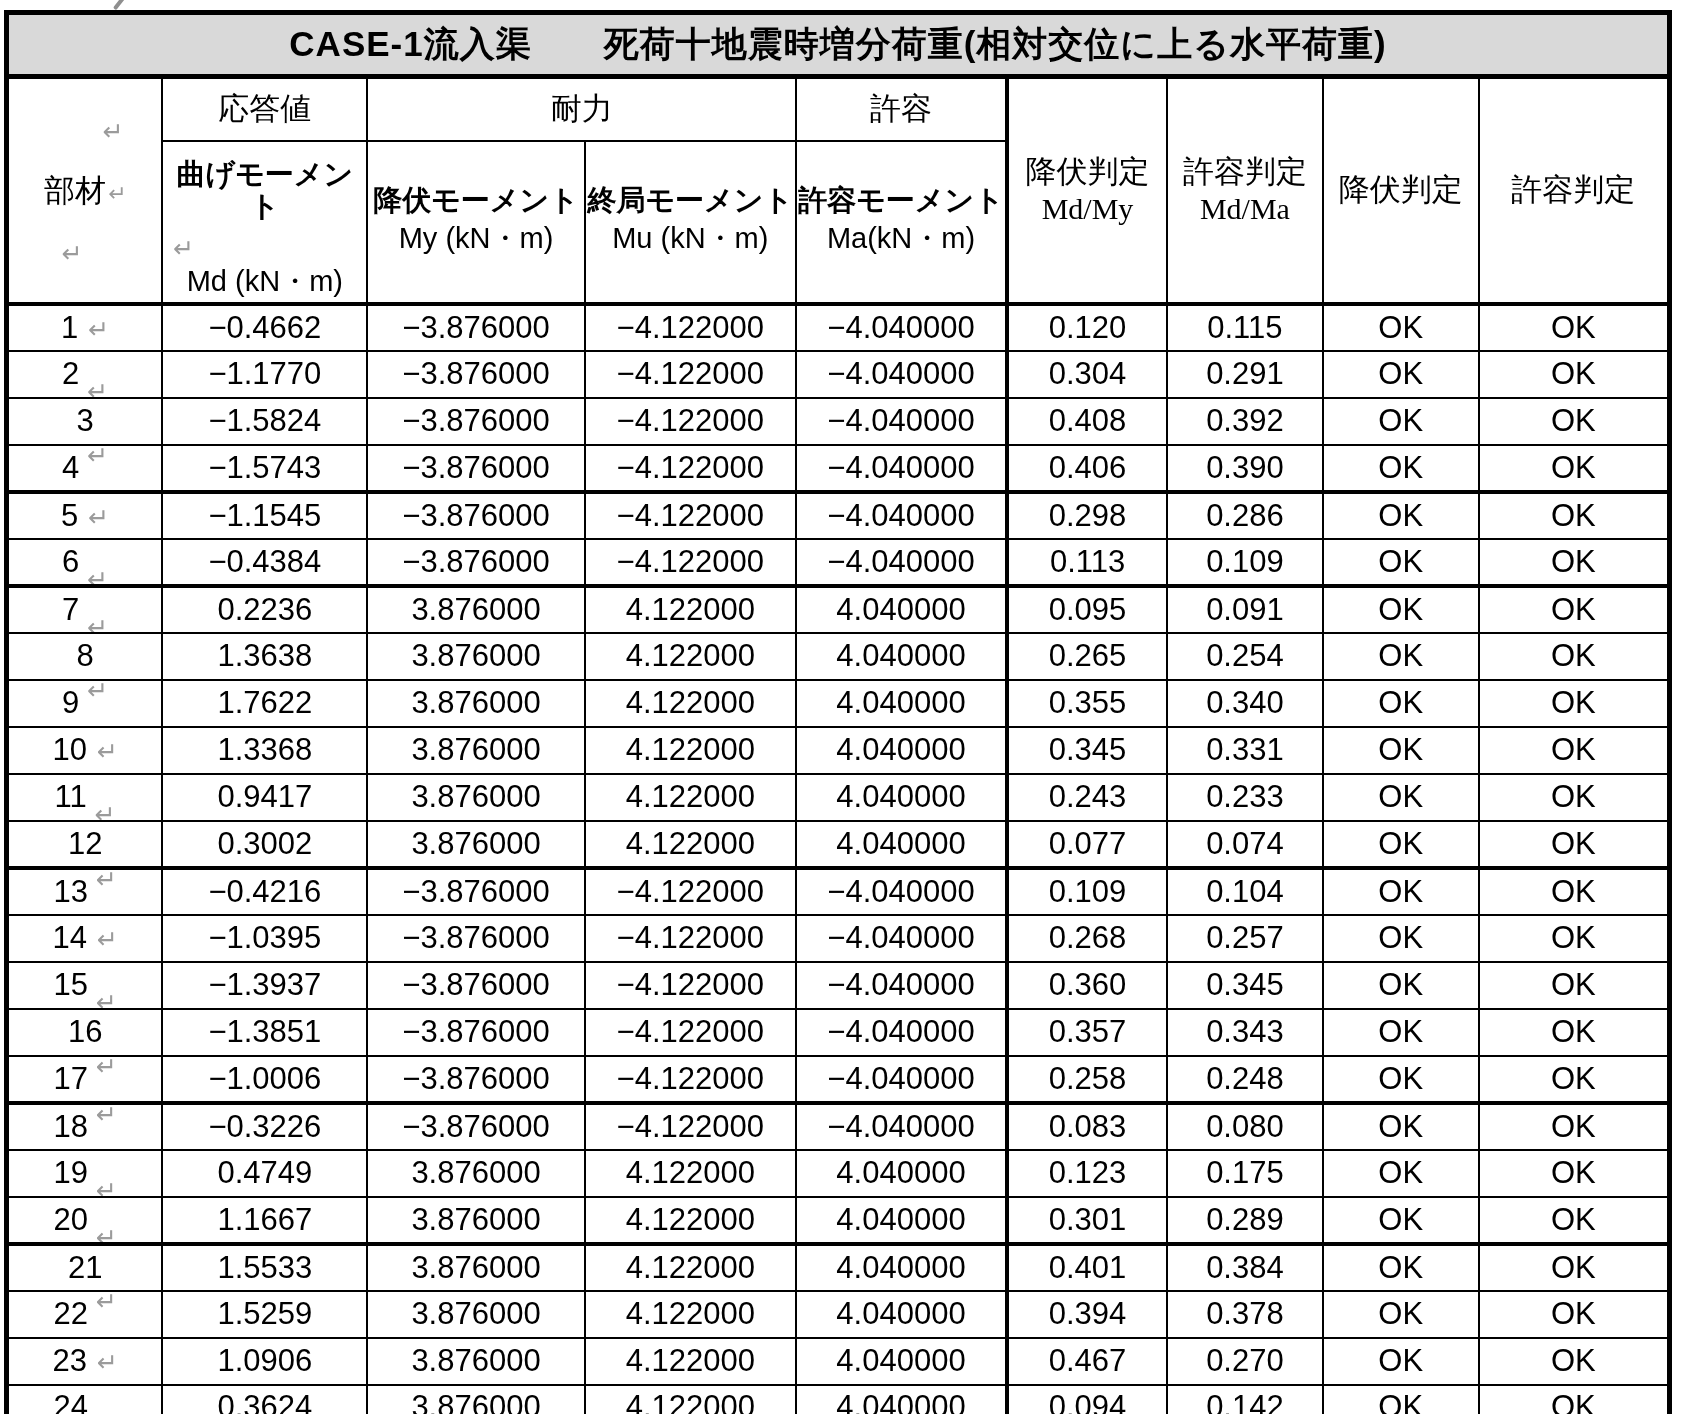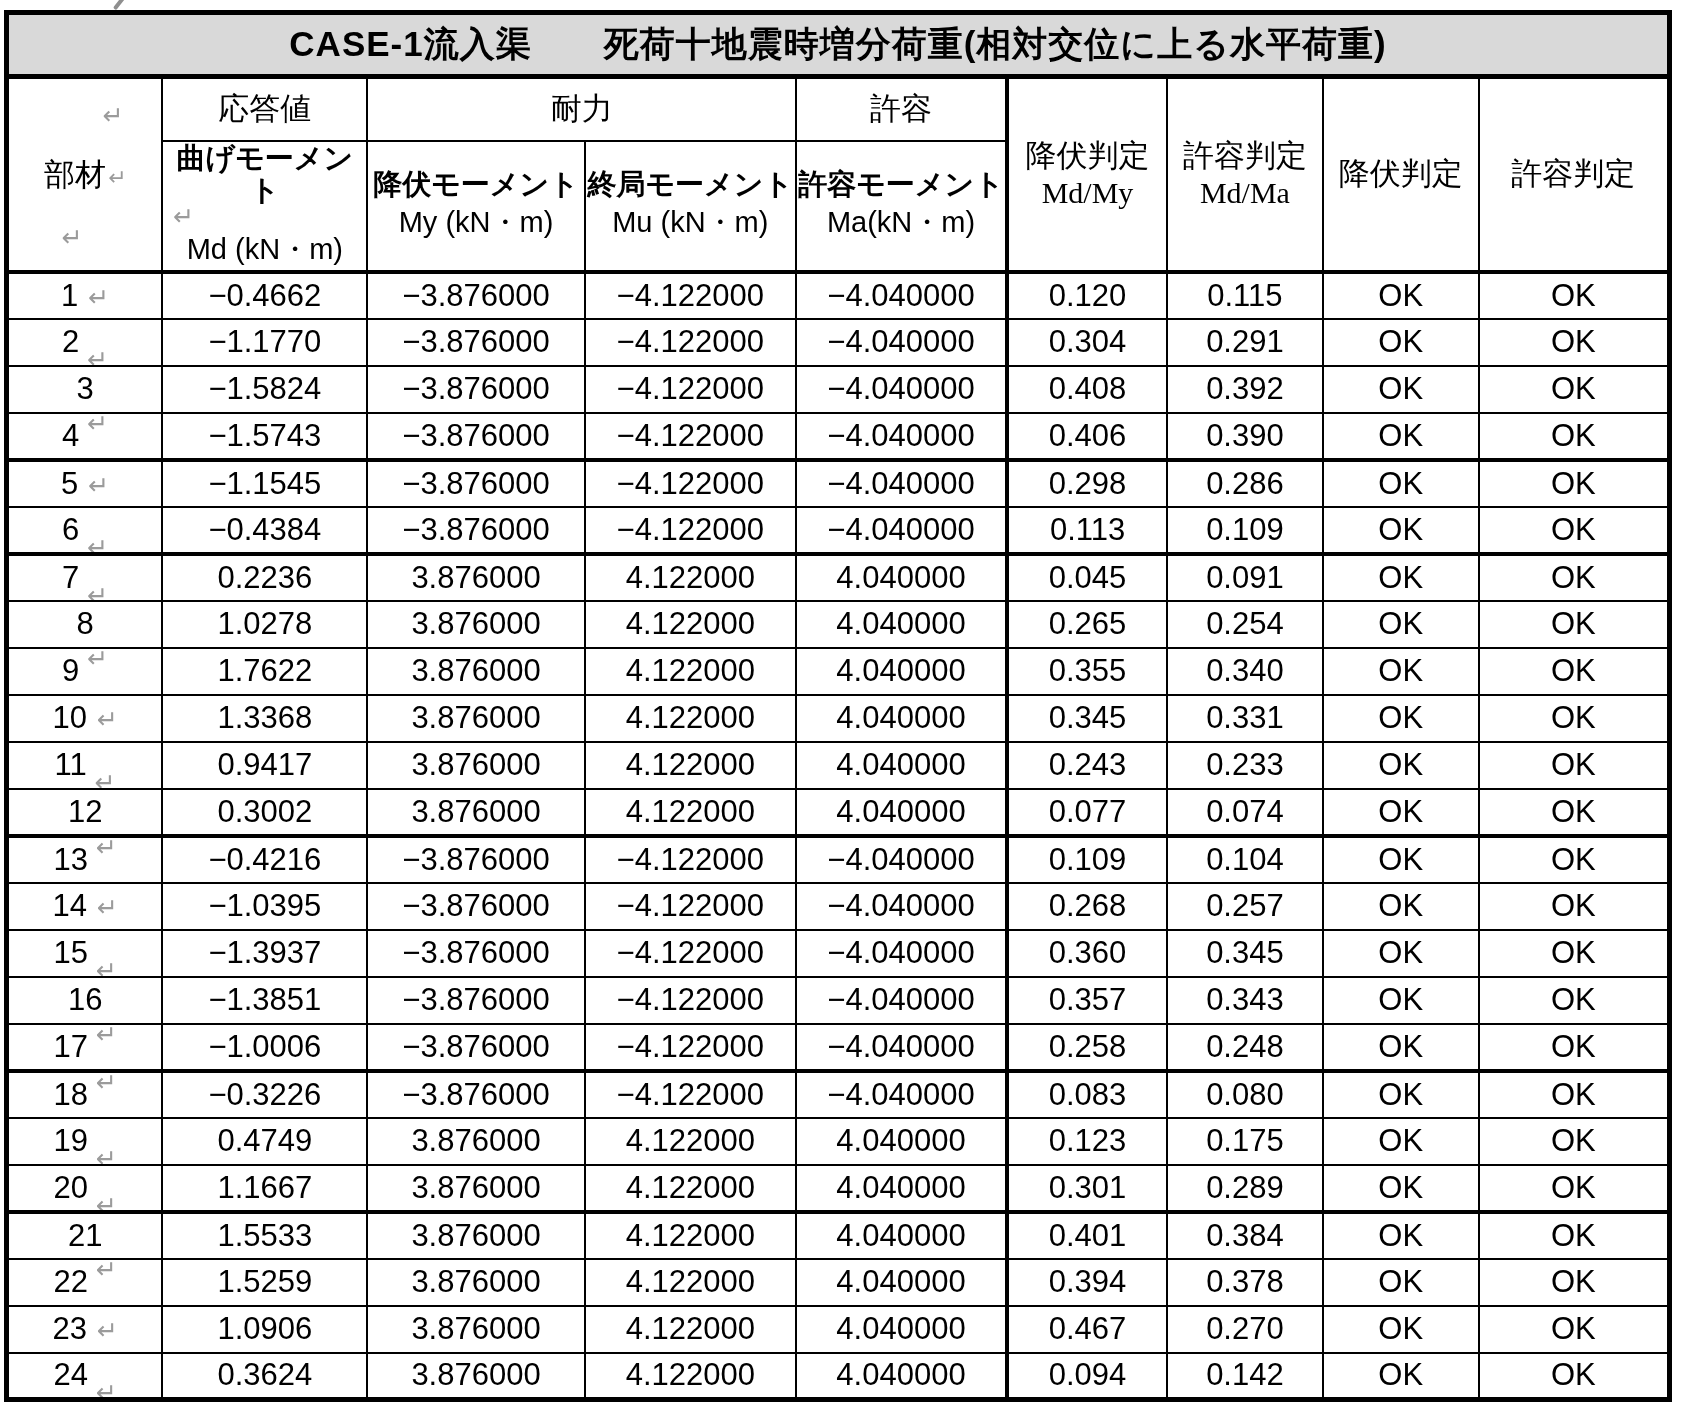--- a/index.html
+++ b/index.html
@@ -31,21 +31,21 @@
   .title-cell {
     background:#d9d9d9; height:64px;
     border-bottom:5px solid #000;
     font-size:35px; font-weight:bold; letter-spacing:1px;
   }
 
   
   tr.hrow1 th { height:64px; font-size:31px; }
   tr.hrow2 th { height:106px; }
   .colname { font-size:29px; font-weight:bold; line-height:1.12; }
-  .colname.wrap { max-width:186px; margin:0 auto; word-break:break-all; }
+  .colname.wrap { max-width:186px; margin:16px auto; word-break:break-all; }
   .colname.nowrap { white-space:nowrap; }
   .colunit { font-size:29px; font-weight:normal; margin-top:2px; white-space:nowrap; }
   .ratio-head .colname { font-weight:normal; font-size:31px; }
   .ratio-head .colunit { font-size:30px;font-family:Liberation Serif, serif; }
   .judge-head { font-size:31px; }
 
   
   .member-head { height:172px; }
   .member-head .inner {
     display:flex; flex-direction:column; justify-content:space-between;
@@ -206,28 +206,28 @@
           <td>0.109</td>
           <td>OK</td>
           <td>OK</td>
         </tr>
         <tr>
           <td><span>7</span><span class="mark m-sub">↵</span></td>
           <td>0.2236</td>
           <td>3.876000</td>
           <td>4.122000</td>
           <td>4.040000</td>
-          <td class="sep-left">0.045</td>
+          <td class="sep-left">0.095</td>
           <td>0.091</td>
           <td>OK</td>
           <td>OK</td>
         </tr>
         <tr>
           <td><span>8</span></td>
-          <td>1.0278</td>
+          <td>1.3638</td>
           <td>3.876000</td>
           <td>4.122000</td>
           <td>4.040000</td>
           <td class="sep-left">0.265</td>
           <td>0.254</td>
           <td>OK</td>
           <td>OK</td>
         </tr>
         <tr>
           <td><span>9</span><span class="mark m-sup">↵</span></td>

